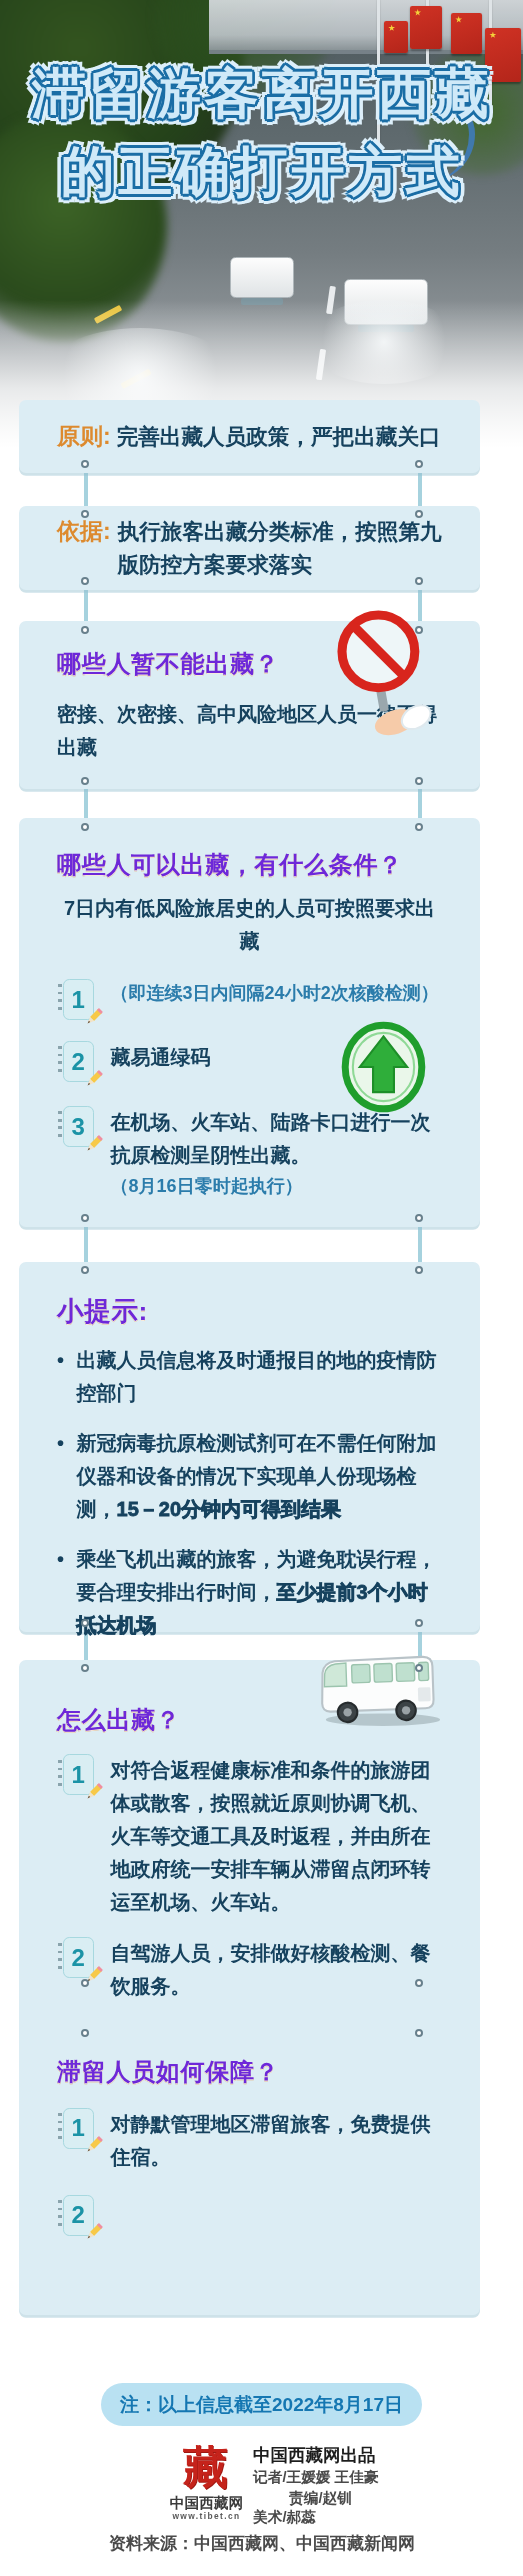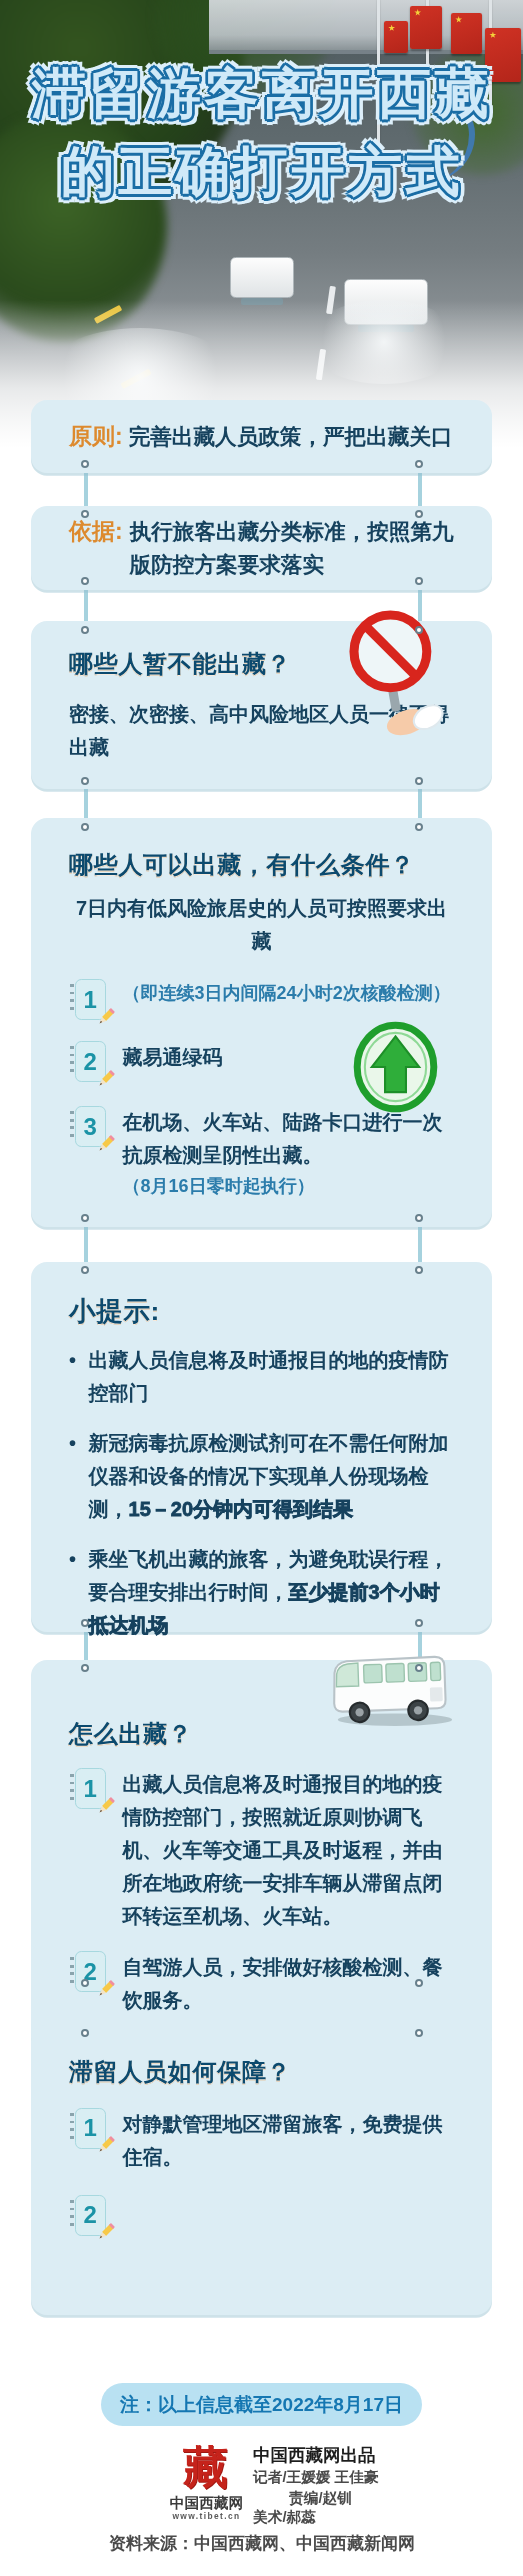--- a/index.html
+++ b/index.html
@@ -32,23 +32,23 @@
   .photo-fade{position:absolute;left:0;bottom:0;width:100%;height:161px;
     background:linear-gradient(180deg,rgba(255,255,255,0) 0%,rgba(255,255,255,.75) 55%,#ffffff 92%);}
   .title{position:absolute;left:0;top:54px;width:100%;text-align:center;z-index:5;
     font-size:54px;font-weight:800;line-height:78px;letter-spacing:3.5px;color:#cfe9f8;
     text-shadow:
       -2.8px 0 0 #1a6da5,2.8px 0 0 #1a6da5,0 -2.8px 0 #1a6da5,0 2.8px 0 #1a6da5,
       -2.1px -2.1px 0 #1a6da5,2.1px 2.1px 0 #1a6da5,-2.1px 2.1px 0 #1a6da5,2.1px -2.1px 0 #1a6da5,
       -6.3px 0 0 #ddeffa,6.3px 0 0 #ddeffa,0 6.3px 0 #ddeffa,0 -6.3px 0 #ddeffa,
       -4.9px -4.9px 0 #ddeffa,4.9px 4.9px 0 #ddeffa,-4.9px 4.9px 0 #ddeffa,4.9px -4.9px 0 #ddeffa;}
   
-  .box{position:absolute;left:31px;width:461px;background:#dcedf4;border-radius:16px;
+  .box{position:absolute;left:19px;width:461px;background:#dcedf4;border-radius:7px;
     padding:0 38px;z-index:2;box-shadow:0 2.8px 0 rgba(146,190,206,.45);}
-  .h-orange{color:#0c4a6e;font-size:24px;font-weight:800;letter-spacing:0.7px;
+  .h-orange{color:#6d28d9;font-size:24px;font-weight:800;letter-spacing:0.7px;
     text-shadow:0 1.4px 0 rgba(255,255,255,.85),0 0.7px 0 #c4751d;}
   .t-navy{color:#16425e;font-size:20px;line-height:33px;font-weight:700;}
   .b-strong{font-weight:800;-webkit-text-stroke:0.8px #16425e;}
   .note-blue{color:#2b7cab;font-size:18px;line-height:28px;font-weight:700;}
   .label-orange{color:#dd8a2e;font-weight:800;}
   
   .conn{position:absolute;width:3.5px;background:#a6d2de;border-radius:2.1px;z-index:1;}
   .dot{position:absolute;width:8.4px;height:8.4px;background:#fff;border:2.1px solid #68808c;border-radius:50%;z-index:3;}
   
   .item{display:flex;align-items:flex-start;gap:17px;}
@@ -233,21 +233,21 @@
       </div>
     </div>
     <div style="display:flex;gap:12.6px;margin-top:17px;">
       <div class="t-navy">•</div>
       <div class="t-navy" style="flex:1;">
         <span>乘坐飞机出藏的旅客，为避免耽误行程，要合理安排出行时间，</span><span class="b-strong">至少提前3个小时抵达机场</span>
       </div>
     </div>
   </div>
 
-  <div class="box" style="top:1660px;height:408px;padding-top:43px;">
+  <div class="box" style="top:1660px;height:408px;padding-top:29px;">
     <svg class="icon-abs" style="right:34px;top:-9.8px;" width="133" height="78" viewBox="0 0 190 112">
       <ellipse cx="100" cy="100" rx="82" ry="9" fill="rgba(110,125,130,.35)"></ellipse>
       <g transform="rotate(-2 95 55)">
         <path d="M14 30 Q16 16 32 14 L158 12 Q172 12 172 26 L172 74 Q172 86 160 86 L24 86 Q12 86 12 74 Z" fill="#fcfdfd" stroke="#b9c3c8" stroke-width="3"></path>
         <path d="M17 32 Q19 20 33 18 L48 17 L48 50 L16 50 Z" fill="#cfe8d8" stroke="#9cc4ae" stroke-width="2"></path>
         <rect x="56" y="20" width="26" height="26" rx="3" fill="#bfe0cf" stroke="#9cc4ae" stroke-width="2"></rect>
         <rect x="88" y="20" width="26" height="26" rx="3" fill="#bfe0cf" stroke="#9cc4ae" stroke-width="2"></rect>
         <rect x="120" y="20" width="26" height="26" rx="3" fill="#bfe0cf" stroke="#9cc4ae" stroke-width="2"></rect>
         <rect x="152" y="20" width="14" height="26" rx="3" fill="#bfe0cf" stroke="#9cc4ae" stroke-width="2"></rect>
         <rect x="150" y="56" width="18" height="20" rx="2" fill="#e4e9eb"></rect>
@@ -263,21 +263,21 @@
         <span>1</span>
         <svg width="21" height="21" viewBox="0 0 30 30">
           <g transform="rotate(45 15 15)">
             <rect x="11" y="2" width="8" height="16" fill="#f7c948"></rect>
             <rect x="11" y="0" width="8" height="4" fill="#f08ea0"></rect>
             <path d="M11 18 L19 18 L15 27 Z" fill="#f3e3c6"></path>
             <path d="M13.7 23 L16.3 23 L15 27 Z" fill="#5b4632"></path>
           </g>
         </svg>
       </div>
-      <div class="txt t-navy">出藏人员信息将及时通报目的地的疫情防控部门，按照就近原则协调飞机、火车等交通工具及时返程，并由所在地政府统一安排车辆从滞留点闭环转运至机场、火车站。</div>
+      <div class="txt t-navy">对符合返程健康标准和条件的旅游团体或散客，按照就近原则协调飞机、火车等交通工具及时返程，并由所在地政府统一安排车辆从滞留点闭环转运至机场、火车站。</div>
     </div>
     <div class="item" style="margin-top:18px;">
       <div class="nbadge">
         <span>2</span>
         <svg width="21" height="21" viewBox="0 0 30 30">
           <g transform="rotate(45 15 15)">
             <rect x="11" y="2" width="8" height="16" fill="#f7c948"></rect>
             <rect x="11" y="0" width="8" height="4" fill="#f08ea0"></rect>
             <path d="M11 18 L19 18 L15 27 Z" fill="#f3e3c6"></path>
             <path d="M13.7 23 L16.3 23 L15 27 Z" fill="#5b4632"></path>

